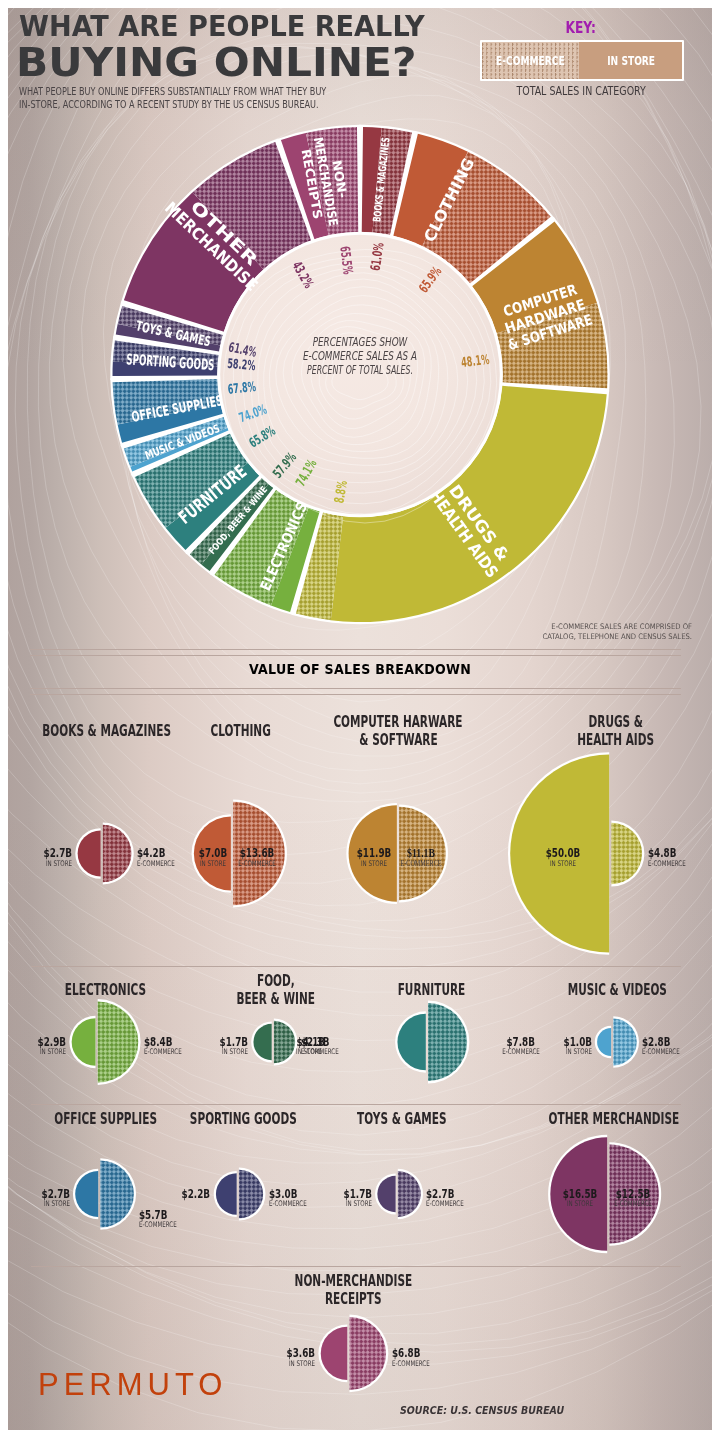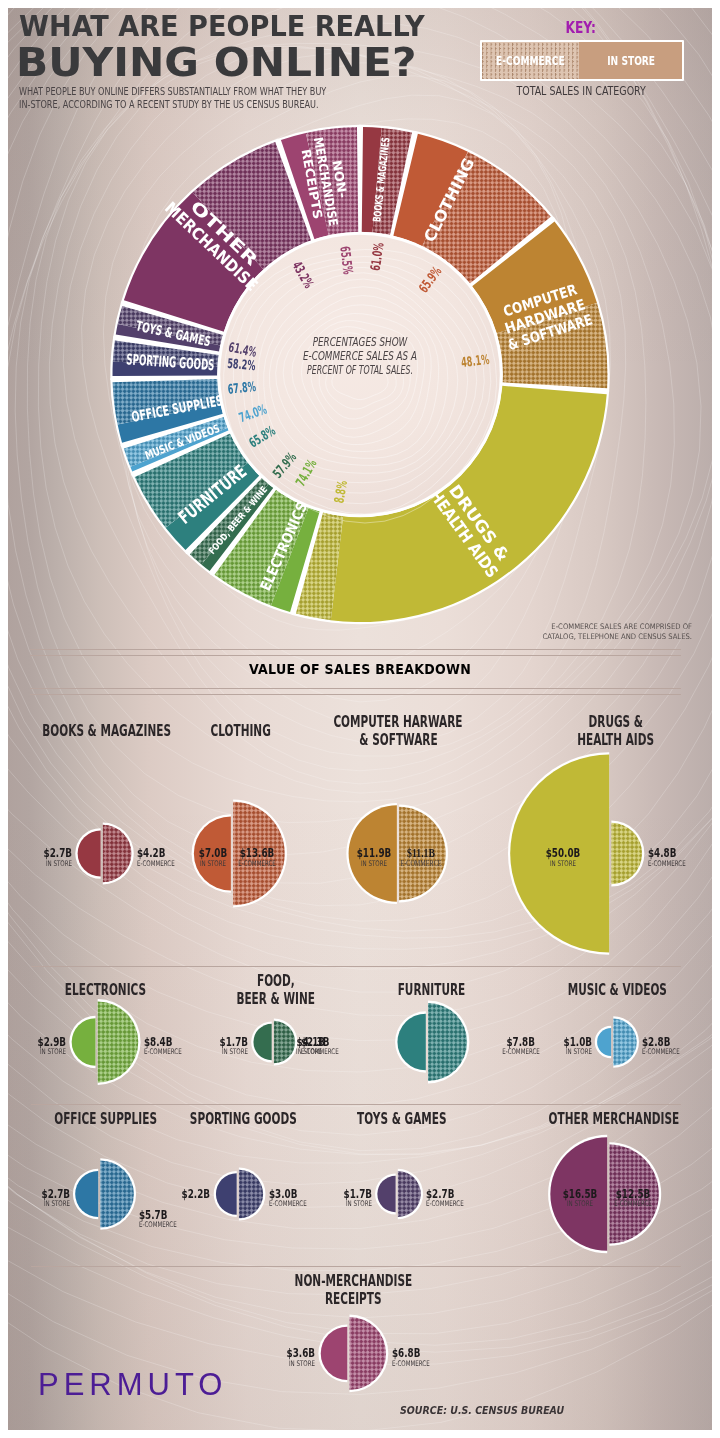--- a/index.html
+++ b/index.html
@@ -32,21 +32,21 @@
 .bhdr{position:absolute;text-align:center;font-size:15.4px;font-weight:bold;color:#2b2628;line-height:17.7px;}
 .bhdr .cw{display:block;width:-webkit-fit-content;width:fit-content;margin:0 auto;}
 .bval{position:absolute;line-height:1;}
 .bval .v{font-size:12.3px;font-weight:bold;color:#1d1a1c;display:block;line-height:12.8px;transform:scaleX(0.795);}
 .bval .s{font-size:7.7px;color:#3c3739;display:block;line-height:7.9px;transform:scaleX(0.80);}
 .bval .cw{display:block;}
 .bval.rt .cw{transform-origin:right center;}
 .bval.lf .cw{transform-origin:left center;}
 .bval.ctr .cw{transform-origin:center center;}
 
-#brand{position:absolute;left:38px;top:1367px;font-size:31px;color:#4c1d95;letter-spacing:5px;font-family:"Liberation Sans",sans-serif;font-weight:300;}
+#brand{position:absolute;left:38px;top:1367px;font-size:31px;color:#c2410c;letter-spacing:5px;font-family:"Liberation Sans",sans-serif;font-weight:300;}
 #blogo{position:absolute;left:103px;top:1360px;}
 #source{position:absolute;left:400px;top:1404px;width:300px;font-size:10.5px;font-weight:bold;font-style:italic;color:#3a3436;}
 </style>
 </head>
 <body>
 
 <div id="page">
     <div id="coord">
   <svg id="bgfx" viewBox="0 0 704 1422" preserveAspectRatio="none">
         <g>

